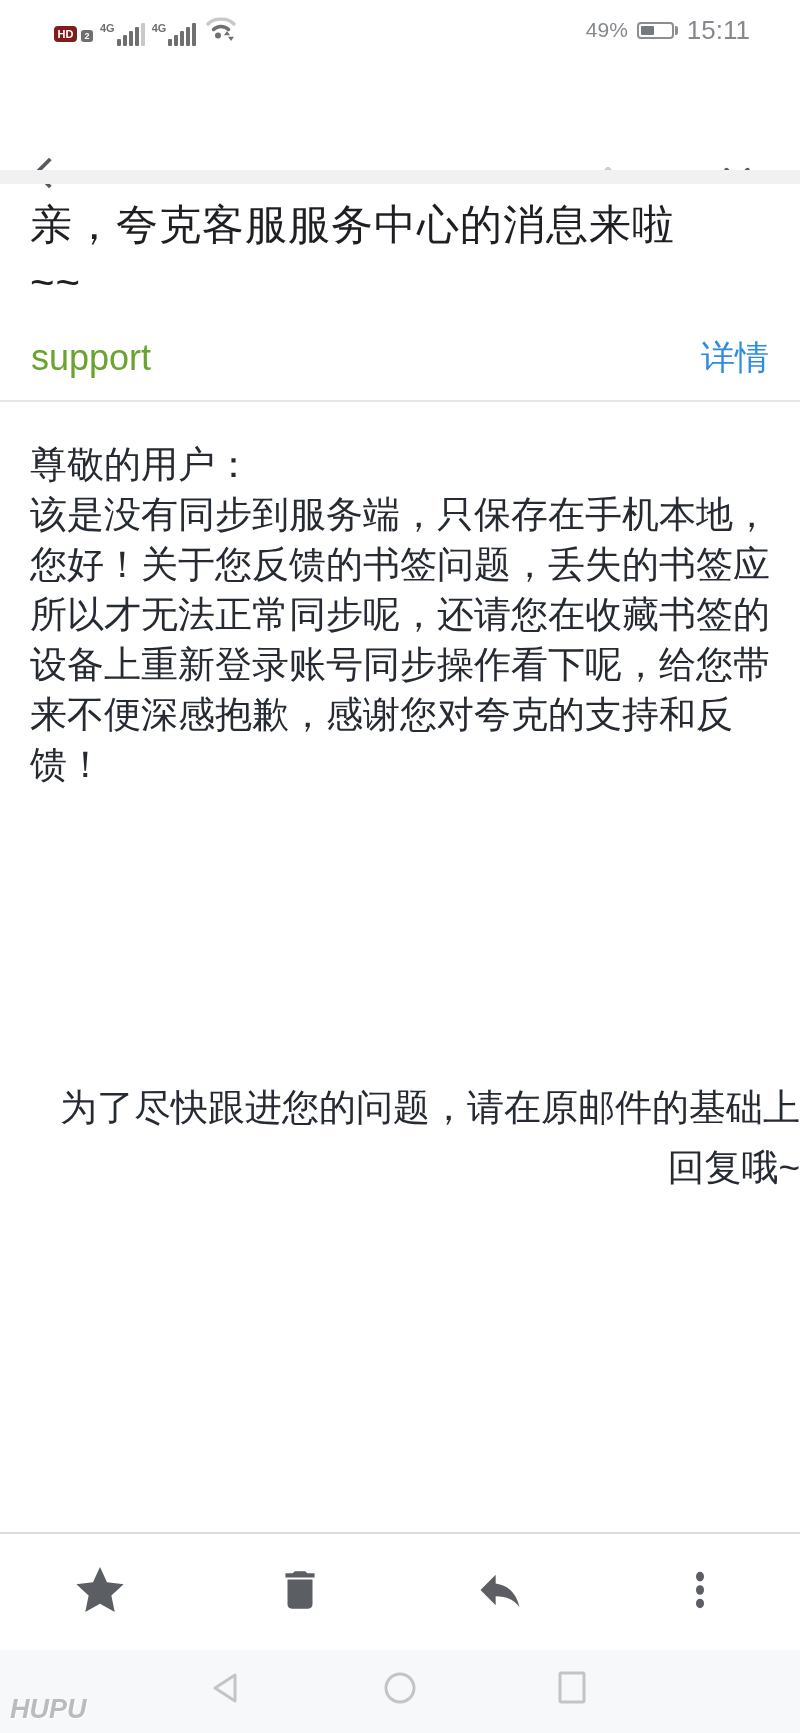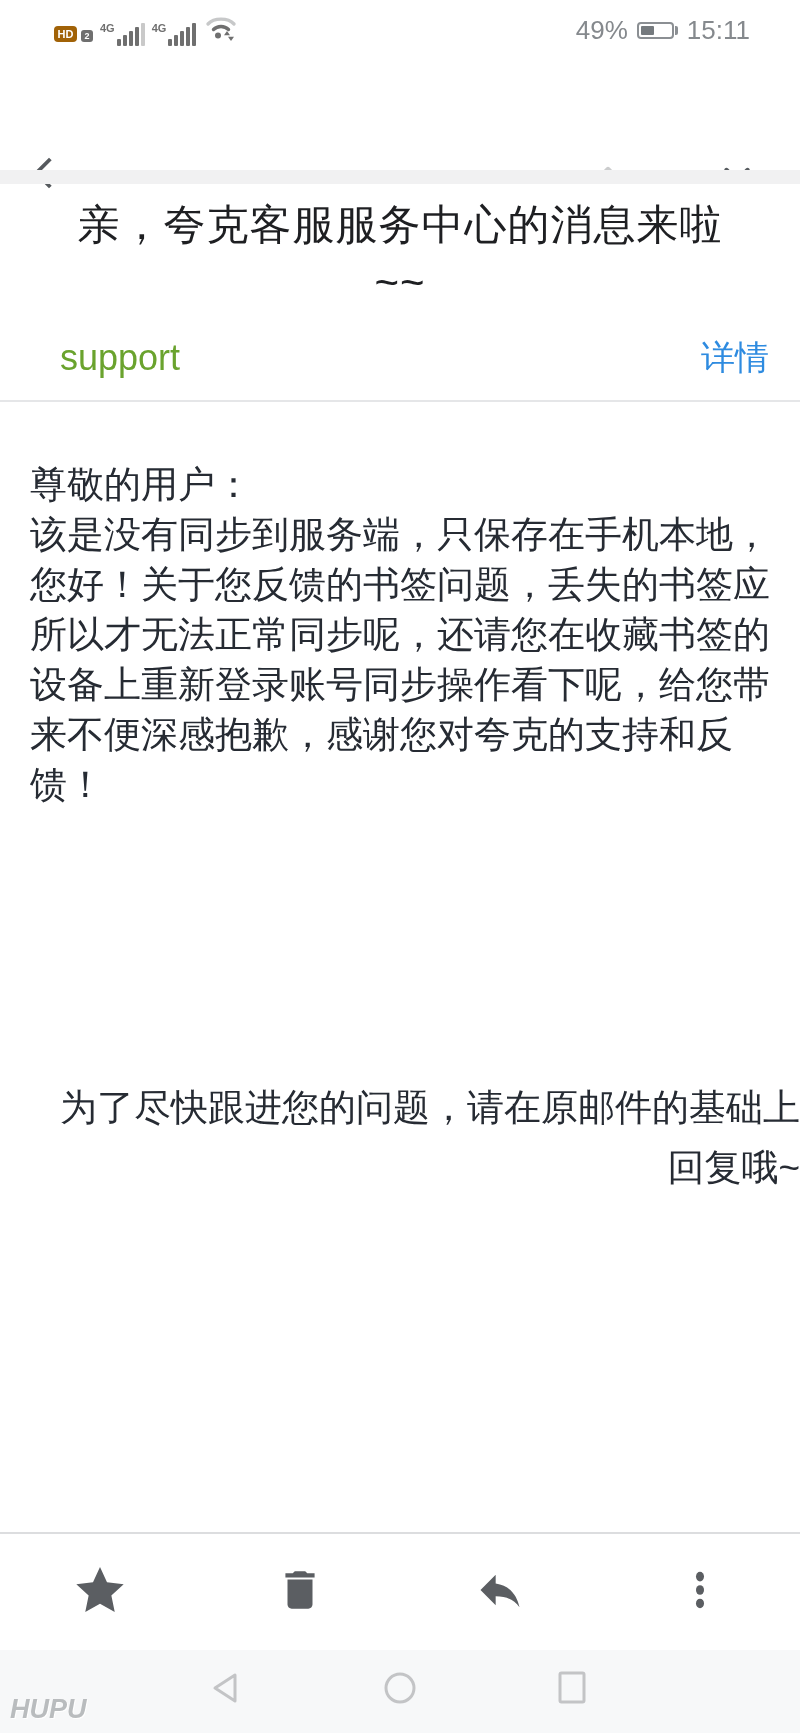--- a/index.html
+++ b/index.html
@@ -17,21 +17,21 @@
   
   .status-bar {
     position: absolute; top: 0; left: 0; right: 0; height: 60px;
     background: #fff;
   }
   .sb-left {
     position: absolute; left: 54px; top: 14px; height: 32px;
     display: flex; align-items: flex-end; gap: 7px;
   }
   .hd-badge {
-    width: 23px; height: 16px; background: #a16207; border-radius: 4px;
+    width: 23px; height: 16px; background: #7f1d1d; border-radius: 4px;
     color: #fff; font-size: 11px; font-weight: bold;
     display: flex; align-items: center; justify-content: center;
     margin-bottom: 4px;
   }
   .sim-badge {
     width: 12px; height: 12px; background: #6f6f6f; border-radius: 3px;
     color: #fff; font-size: 9px; font-weight: bold;
     display: flex; align-items: center; justify-content: center;
     margin-bottom: 4px; margin-left: -3px;
   }
@@ -46,55 +46,55 @@
   .bar.b3 { height: 15px; } .bar.b4 { height: 19px; }
   .bar.b5 { height: 23px; }
   .bar.dim { background: #c9c9c9; }
   .wifi-wrap { margin-left: 2px; margin-bottom: 0px; }
 
   .sb-right {
     position: absolute; right: 50px; top: 0; height: 60px;
     display: flex; align-items: center; gap: 9px;
     color: #85898d;
   }
-  .batt-pct { font-size: 26px; }
+  .batt-pct { font-size: 21px; }
   .battery { display: flex; align-items: center; }
   .batt-body {
     width: 37px; height: 17px; border: 2px solid #8b8f93; border-radius: 4px;
     padding: 2px; display: flex;
   }
   .batt-fill { width: 45%; height: 100%; background: #757a7e; border-radius: 1px; }
   .batt-nub { width: 3px; height: 9px; background: #8b8f93; border-radius: 0 2px 2px 0; margin-left: 1px; }
   .sb-time { font-size: 26px; }
 
   
   .app-toolbar { position: absolute; top: 60px; left: 0; right: 0; height: 110px; background: #fff; }
   .back-btn { position: absolute; left: 26px; top: 90px; width: 46px; height: 46px; cursor: pointer; }
   .chev-up-btn { position: absolute; left: 585px; top: 92px; width: 46px; height: 46px; cursor: pointer; }
   .chev-down-btn { position: absolute; left: 714px; top: 92px; width: 46px; height: 46px; cursor: pointer; }
 
   .gray-band { position: absolute; top: 170px; left: 0; right: 0; height: 14px; background: #f1f1f2; }
 
   
-  .subject-block { position: absolute; top: 184px; left: 0; right: 0; padding: 12px 30px 0; text-align: center; }
+  .subject-block { position: absolute; top: 184px; left: 0; right: 0; padding: 12px 30px 0; }
   .subject-line {
     font-size: 42px; line-height: 58px; color: #1e1f22;
     letter-spacing: 1px; white-space: nowrap;
   }
   .sender-row {
     position: absolute; top: 326px; left: 0; right: 0; height: 64px;
-    padding: 0 31px; display: flex; align-items: center; justify-content: space-between; margin-left: 29px;
+    padding: 0 31px; display: flex; align-items: center; justify-content: space-between;
   }
   .sender-name { font-size: 36px; color: #6aa32e; }
   .details-link { font-size: 34px; color: #2e8be0; cursor: pointer; }
 
   .divider { position: absolute; top: 400px; left: 0; right: 0; height: 2px; background: #e5e6e8; }
 
   
-  .email-body { position: absolute; top: 440px; left: 0; right: 0; padding: 0 30px; margin-top: 20px; }
+  .email-body { position: absolute; top: 440px; left: 0; right: 0; padding: 0 30px; }
   .body-line {
     font-size: 37px; line-height: 50px; color: #262b33; white-space: nowrap;
   }
   .followup-note { position: absolute; top: 1078px; left: 0; right: 0; text-align: right; }
   .note-line { font-size: 37px; line-height: 60px; color: #262b33; white-space: nowrap; }
 
   
   .bottom-toolbar {
     position: absolute; top: 1532px; left: 0; right: 0; height: 118px;
     background: #fff; border-top: 2px solid #dcdddf;

